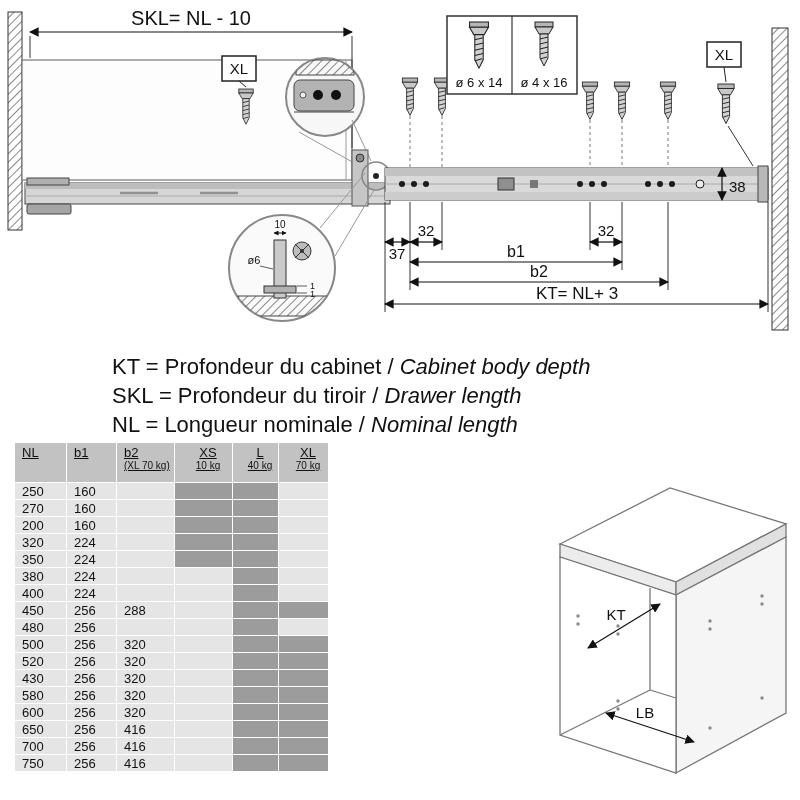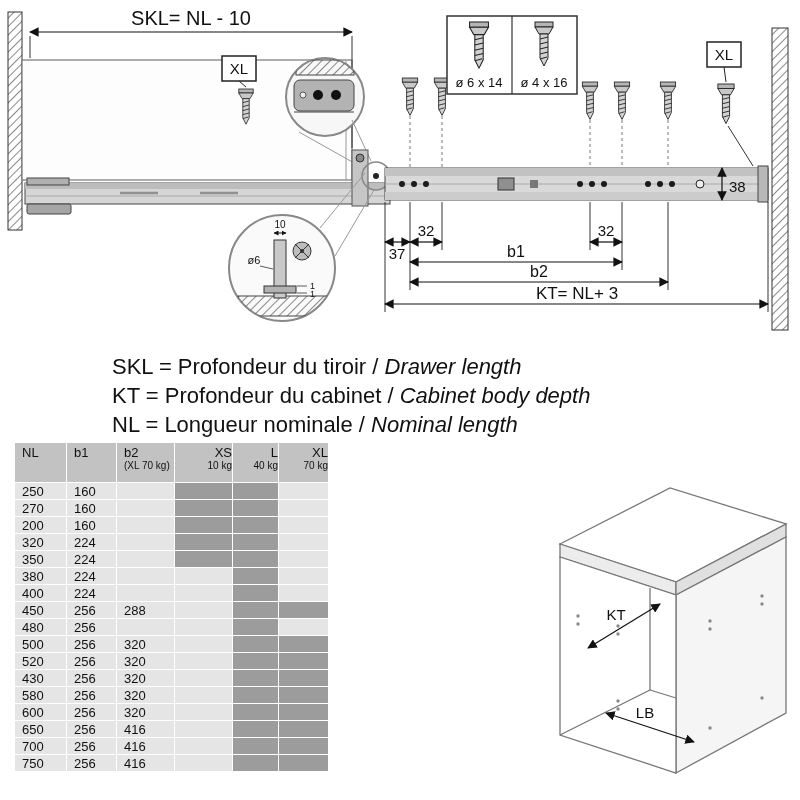--- a/index.html
+++ b/index.html
@@ -10,22 +10,22 @@
   svg text{font-family:"Liberation Sans", sans-serif;fill:#111;}
   #diagram{position:absolute;left:0;top:0;width:800px;height:345px;}
   #legend{position:absolute;left:112px;top:352px;width:620px;}
   .leg-line{font-size:22px;line-height:29px;white-space:nowrap;}
   .leg-italic{font-style:italic;}
   #size-table{position:absolute;left:14px;top:442px;border-collapse:collapse;}
   #size-table th,#size-table td{
     border:1px solid #ffffff;font-weight:normal;font-size:13px;
     padding:0 0 0 7px;text-align:left;height:17px;box-sizing:border-box;
   }
-  #size-table thead th{background:#c2c2c2;vertical-align:top;padding-top:2px;height:40px;}
-  #size-table thead th.center{text-align:right;padding-left:9px;margin-left:36px;}
+  #size-table thead th{background:#c2c2c2;vertical-align:top;padding-top:2px;height:40px;text-decoration:underline;}
+  #size-table thead th.center{text-align:center;padding-left:9px;margin-left:36px;}
   .h-main{font-size:13px;line-height:15px;}
   .h-sub{font-size:10px;line-height:11px;}
   #size-table td.num{background:#e5e5e5;}
   #size-table td.avail{background:#e5e5e5;padding:0;}
   #size-table td.avail.on{background:#9c9c9c;}
   #cabinet{position:absolute;left:548px;top:466px;width:250px;height:330px;}
 </style>
 </head>
 <body>
 
@@ -214,22 +214,22 @@
 
     <line x1="410" y1="282" x2="668" y2="282" stroke="#111" stroke-width="1.2" marker-start="url(#arr)" marker-end="url(#arr)"></line>
     <text x="539" y="277" font-size="16" text-anchor="middle">b2</text>
 
     <line x1="385" y1="304" x2="768" y2="304" stroke="#111" stroke-width="1.2" marker-start="url(#arr)" marker-end="url(#arr)"></line>
     <text x="577" y="299" font-size="17" text-anchor="middle">KT= NL+ 3</text>
   </g>
 </svg>
 
 <div id="legend">
+  <div class="leg-line"><span>KT = Profondeur du cabinet / </span><span class="leg-italic">Cabinet body depth</span></div>
   <div class="leg-line"><span>SKL = Profondeur du tiroir / </span><span class="leg-italic">Drawer length</span></div>
-  <div class="leg-line"><span>KT = Profondeur du cabinet / </span><span class="leg-italic">Cabinet body depth</span></div>
   <div class="leg-line"><span>NL = Longueur nominale / </span><span class="leg-italic">Nominal length</span></div>
 </div>
 
 <table id="size-table">
   <colgroup>
     <col style="width:52px">
       <col style="width:50px">
       <col style="width:58px">
     <col style="width:58px">
       <col style="width:46px">

